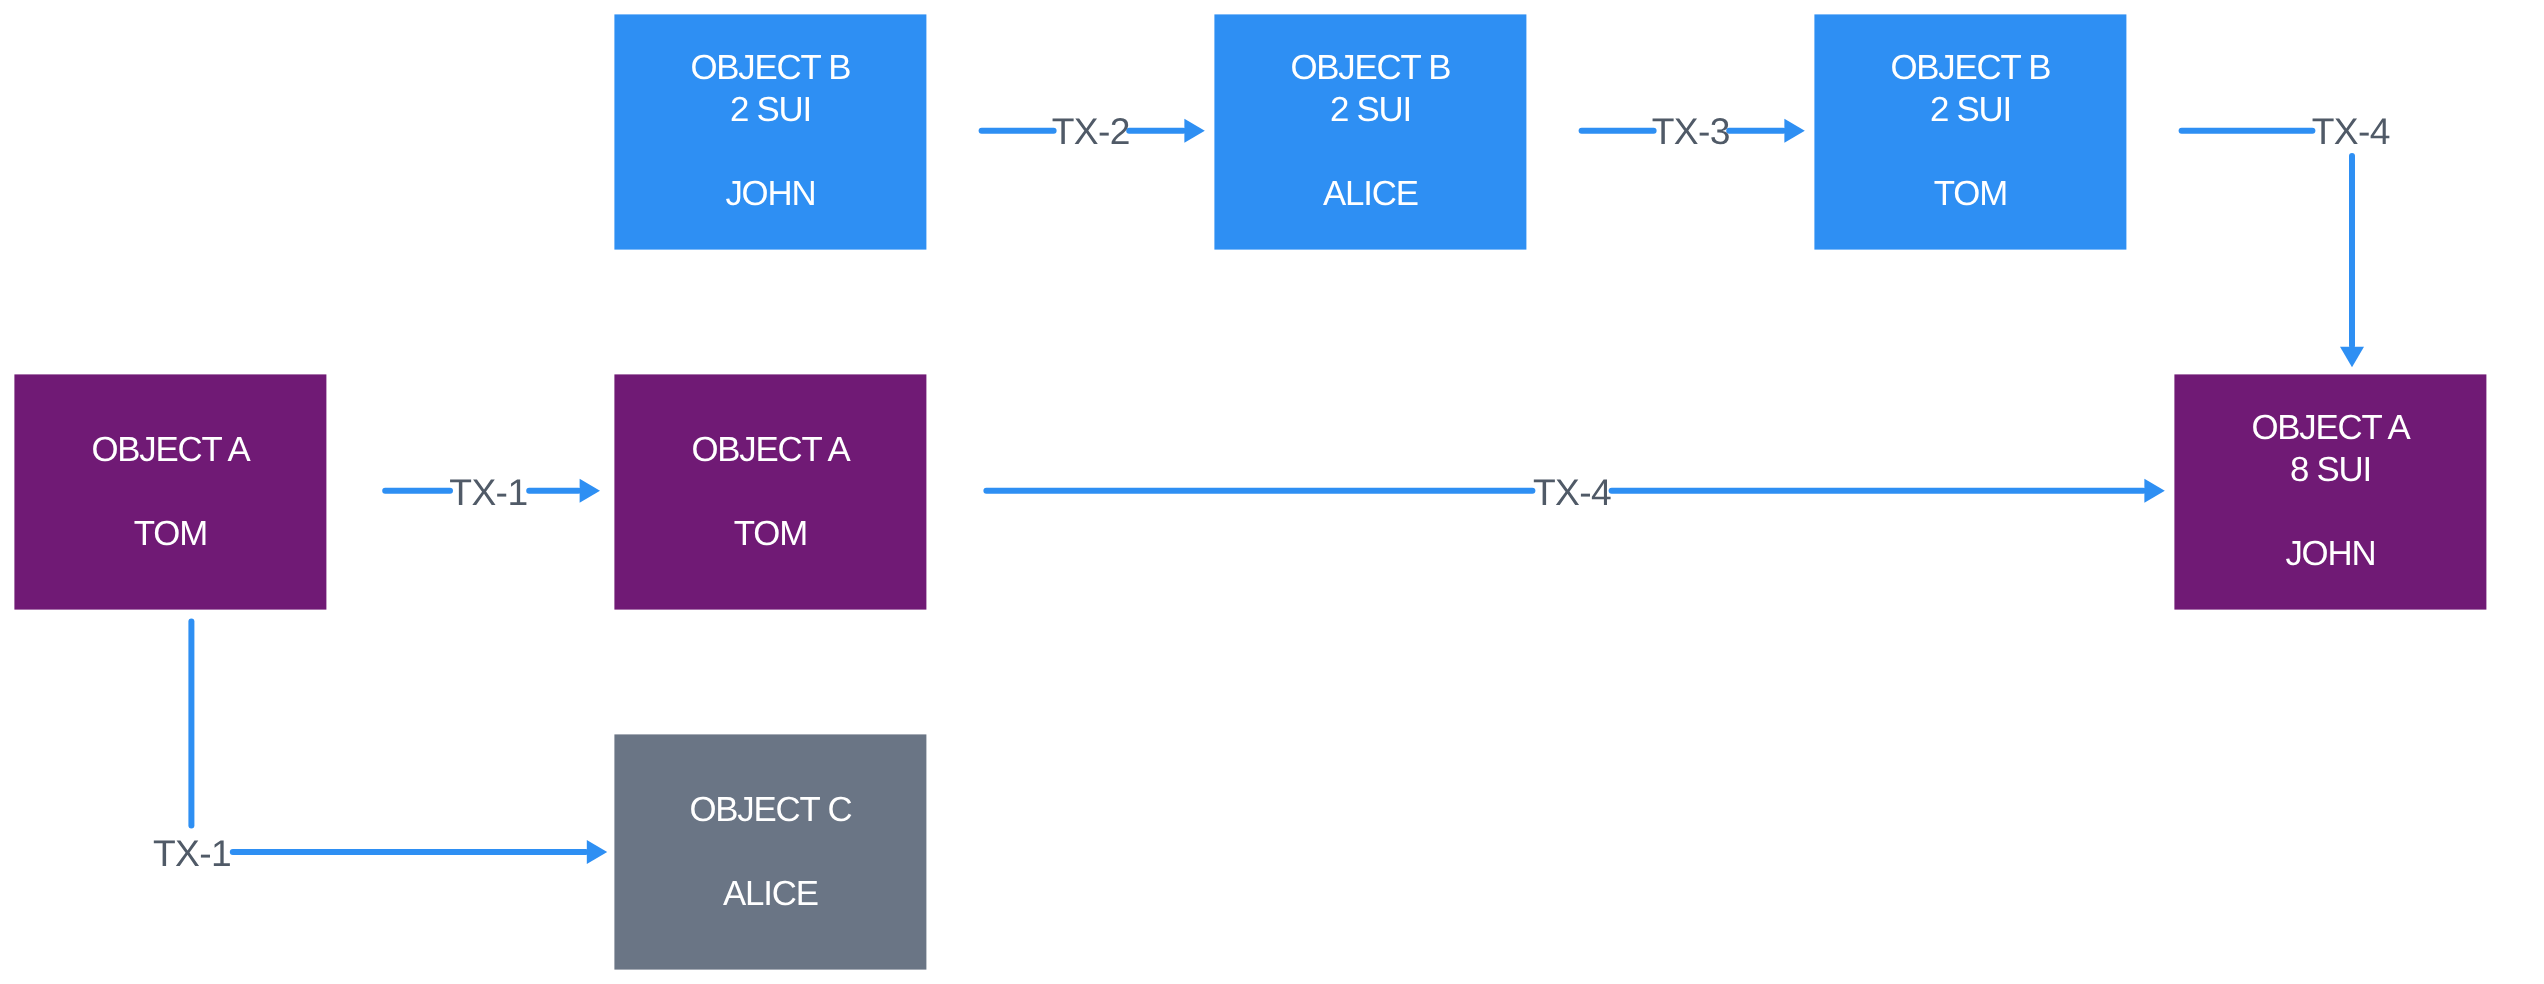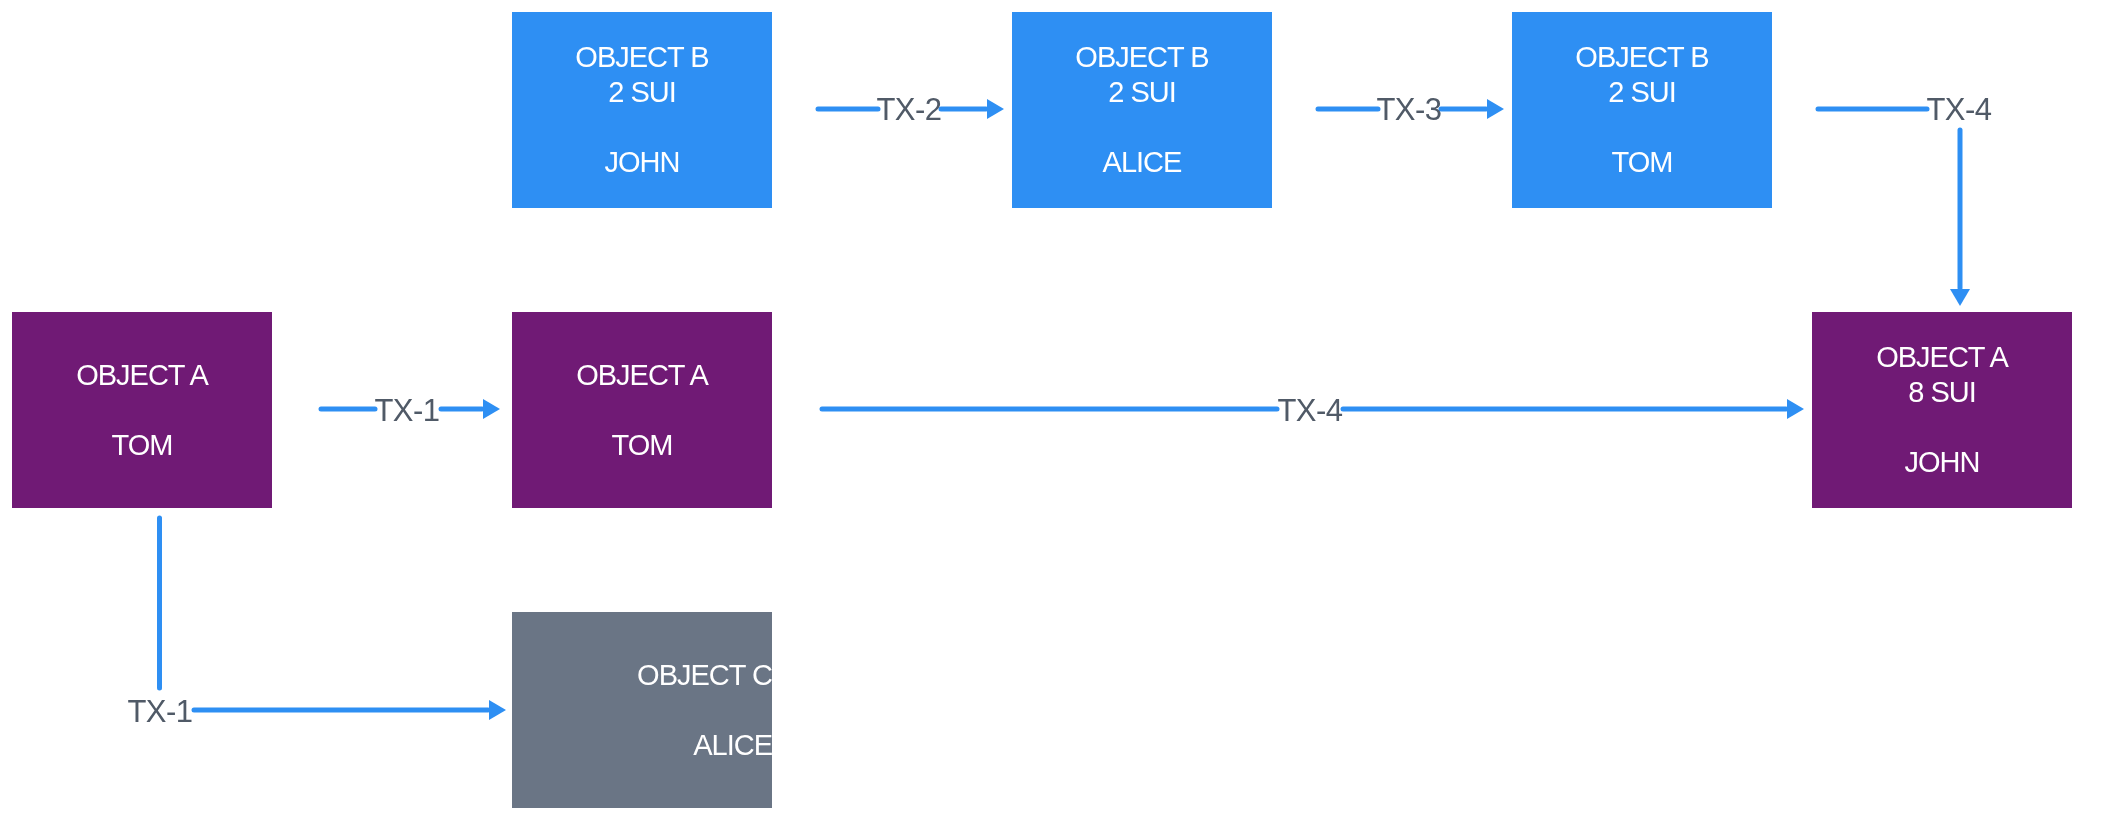--- a/index.html
+++ b/index.html
@@ -3,21 +3,21 @@
 <meta charset="utf-8">
 <style>
   html,body{margin:0;padding:0;}
   body{width:2120px;height:820px;background:#ffffff;position:relative;overflow:hidden;
        font-family:"Liberation Sans",sans-serif;}
   .box{position:absolute;width:260px;height:196px;display:flex;flex-direction:column;
        justify-content:center;text-align:center;color:#ffffff;font-size:29px;
        line-height:35px;letter-spacing:-1px;}
   .blue{background:#2E8FF3;}
   .black{background:#701a75;}
-  .gray{background:#6A7585;align-items:flex-end;}
+  .gray{background:#6A7585;}
   svg{position:absolute;left:0;top:0;}
   .lbl{fill:#505A67;font-family:"Liberation Sans",sans-serif;font-size:31px;letter-spacing:-0.5px;}
 </style>
 </head>
 <body>
 <svg width="2120" height="820" viewBox="0 0 2120 820">
   <g stroke="#2E8FF3" stroke-width="5" stroke-linecap="round" fill="#2E8FF3">
 
     <line x1="818" y1="109" x2="878" y2="109"></line>
     <line x1="941" y1="109" x2="986" y2="109"></line>

